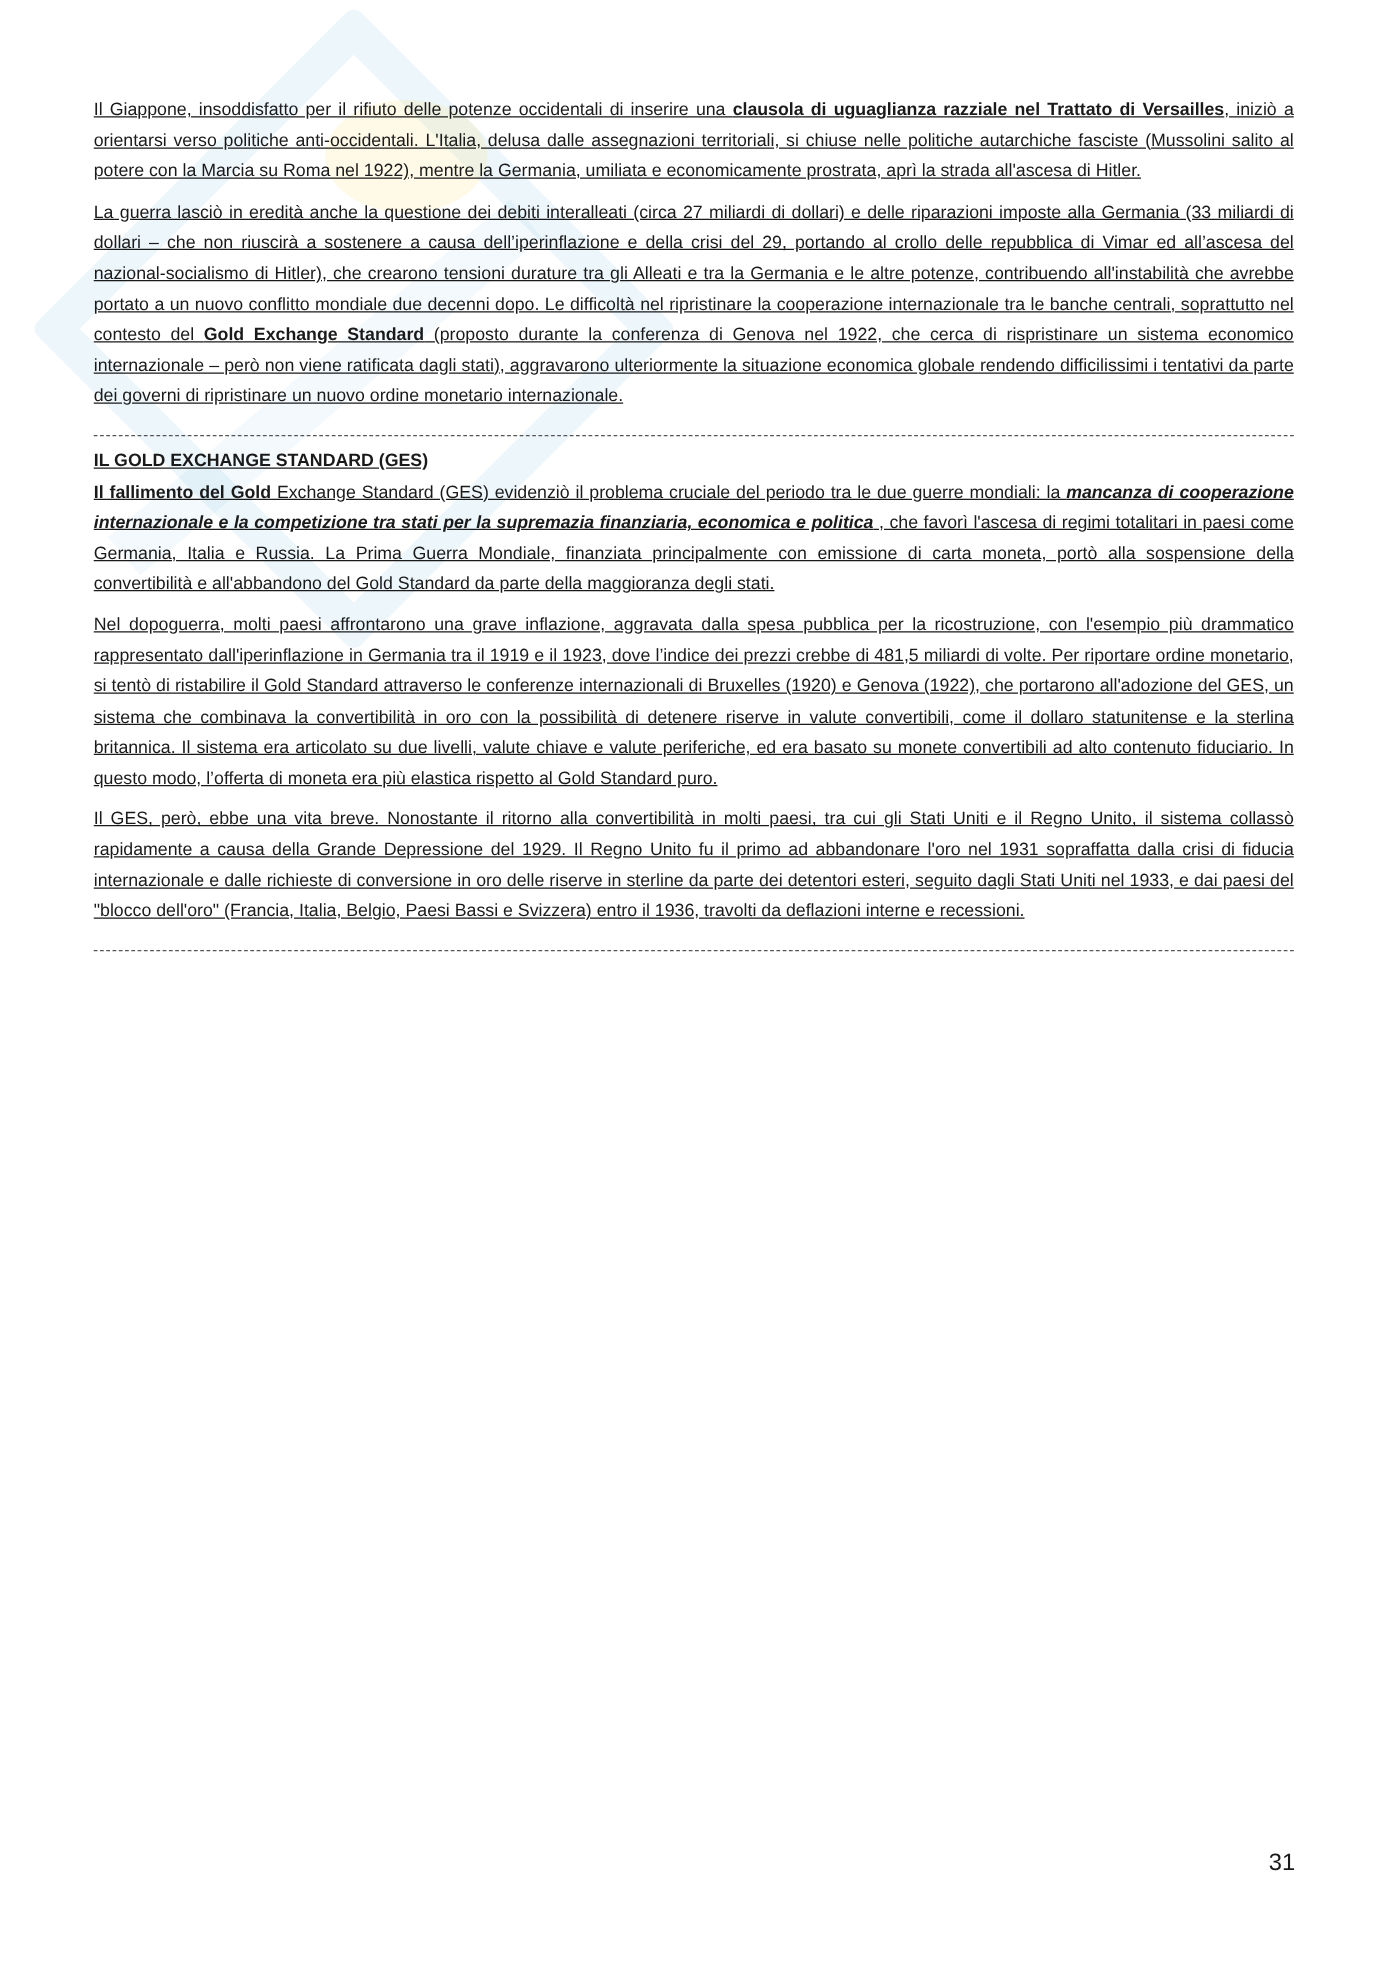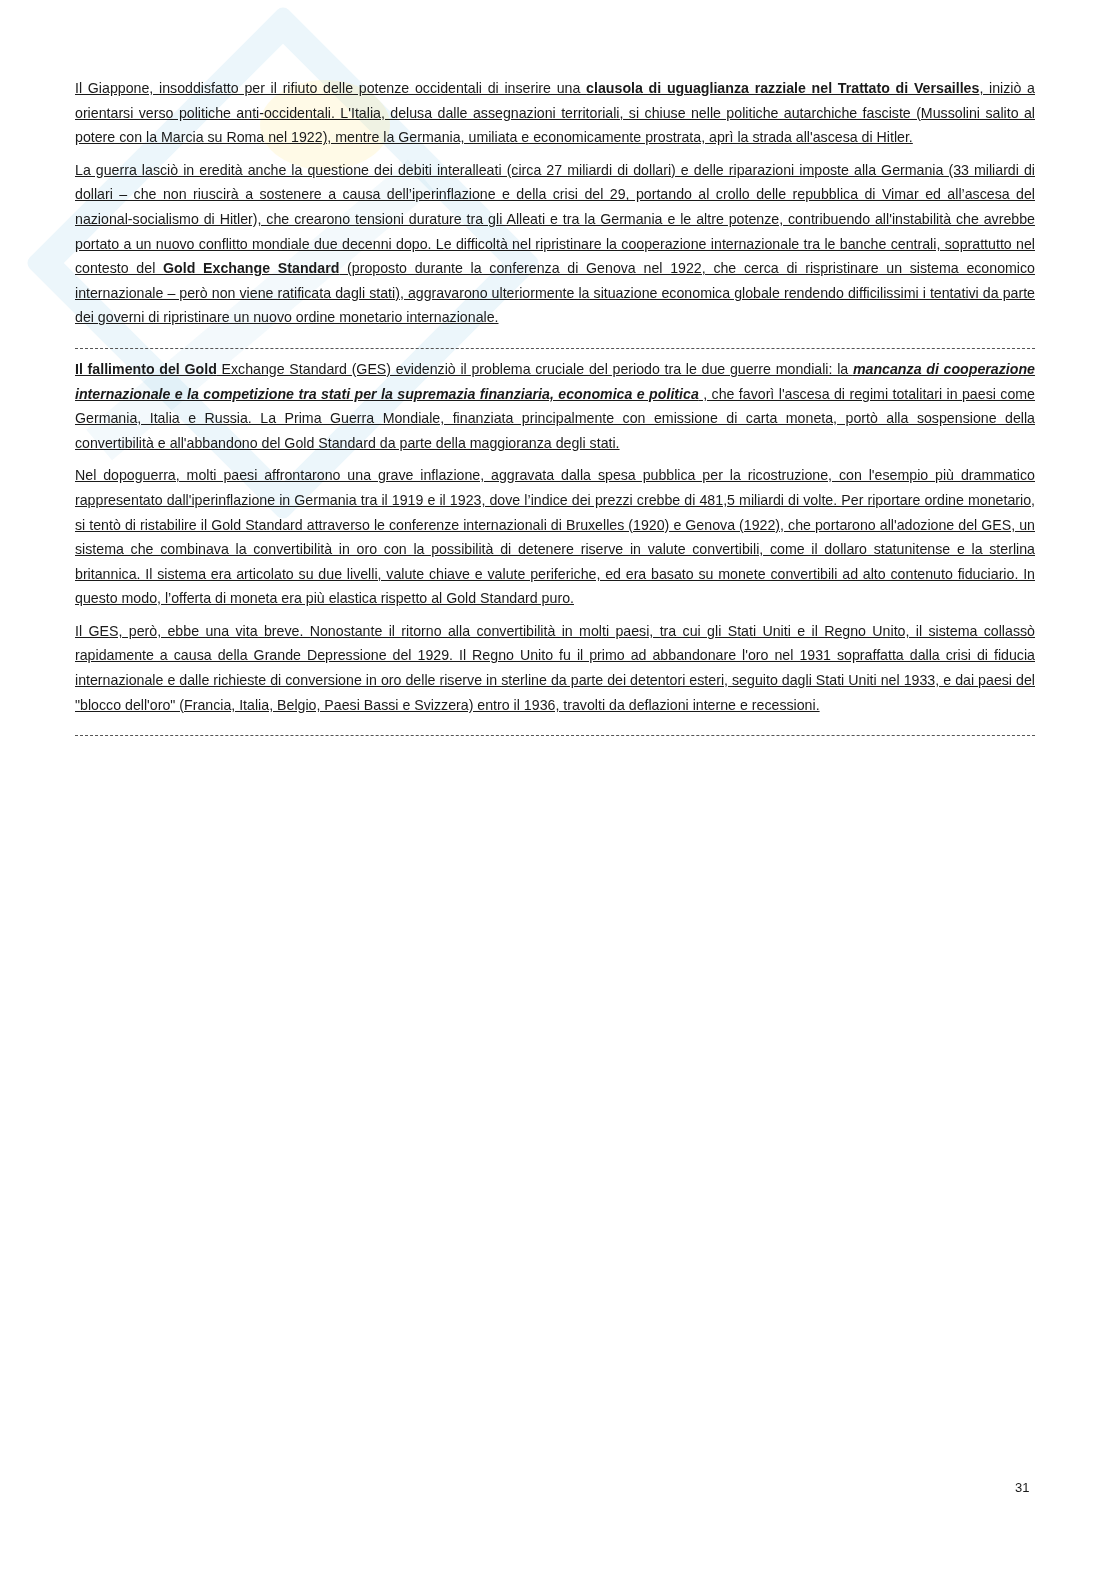--- a/index.html
+++ b/index.html
@@ -9,37 +9,38 @@
   .watermark .diamond { position: absolute; left: 80px; top: 40px; width: 310px; height: 310px;
          transform: rotate(45deg); border: 28px solid rgba(135, 200, 230, 0.16); border-radius: 8px; }
   .watermark .sun { position: absolute; left: 240px; top: 40px; width: 130px; height: 90px;
          border-radius: 50%; background: rgba(255, 225, 120, 0.18); }
   .watermark .band { position: absolute; left: 30px; top: 250px; width: 420px; height: 40px;
          transform: rotate(-40deg); background: rgba(135, 200, 230, 0.10); }
   .page { position: absolute; left: 75px; top: 76px; width: 960px; font-size: 14.2px; line-height: 24.6px; text-decoration: underline; }
   p { margin: 0 0 8px 0; text-align: justify; }
   .sep { height: 10px; border-bottom: 1px dashed #555; margin: 0 0 8px 0; }
   h2 { font-size: 14.2px; font-weight: bold; margin: 0; line-height: 24.6px; }
-  .page-number { position: absolute; left: 1015px; top: 1480px; font-size: 13px; }
+  .page-number { position: absolute; left: 1015px; top: 1480px; font-size: 19px; }
 </style>
 </head>
 <body>
 
 <div class="watermark">
   <div class="diamond"></div>
   <div class="sun"></div>
   <div class="band"></div>
 </div>
 
 <div class="page">
   <div id="sec1">
       <p><span>Il Giappone, insoddisfatto per il rifiuto delle potenze occidentali di inserire una </span><span style="font-weight: bold;">clausola di uguaglianza razziale nel Trattato di Versailles</span><span>, iniziò a orientarsi verso politiche anti-occidentali. L'Italia, delusa dalle assegnazioni territoriali, si chiuse nelle politiche autarchiche fasciste (Mussolini salito al potere con la Marcia su Roma nel 1922), mentre la Germania, umiliata e economicamente prostrata, aprì la strada all'ascesa di Hitler.</span></p>
       <p><span>La guerra lasciò in eredità anche la questione dei debiti interalleati (circa 27 miliardi di dollari) e delle riparazioni imposte alla Germania (33 miliardi di dollari – che non riuscirà a sostenere a causa dell’iperinflazione e della crisi del 29, portando al crollo delle repubblica di Vimar ed all’ascesa del nazional-socialismo di Hitler), che crearono tensioni durature tra gli Alleati e tra la Germania e le altre potenze, contribuendo all'instabilità che avrebbe portato a un nuovo conflitto mondiale due decenni dopo. Le difficoltà nel ripristinare la cooperazione internazionale tra le banche centrali, soprattutto nel contesto del </span><span style="font-weight: bold;">Gold Exchange Standard</span><span> (proposto durante la conferenza di Genova nel 1922, che cerca di rispristinare un sistema economico internazionale – però non viene ratificata dagli stati), aggravarono ulteriormente la situazione economica globale rendendo difficilissimi i tentativi da parte dei governi di ripristinare un nuovo ordine monetario internazionale.</span></p>
     </div>
   <div class="sep"></div>
+  <h2>IL GOLD EXCHANGE STANDARD (GES)</h2>
   <div id="sec2">
       <p><span style="font-weight: bold;">Il fallimento del Gold</span><span> Exchange Standard (GES) evidenziò il problema cruciale del periodo tra le due guerre mondiali: la </span><span style="font-weight: bold; font-style: italic;">mancanza di cooperazione internazionale e la competizione tra stati per la supremazia finanziaria, economica e politica</span><span> , che favorì l'ascesa di regimi totalitari in paesi come Germania, Italia e Russia. La Prima Guerra Mondiale, finanziata principalmente con emissione di carta moneta, portò alla sospensione della convertibilità e all'abbandono del Gold Standard da parte della maggioranza degli stati.</span></p>
       <p><span>Nel dopoguerra, molti paesi affrontarono una grave inflazione, aggravata dalla spesa pubblica per la ricostruzione, con l'esempio più drammatico rappresentato dall'iperinflazione in Germania tra il 1919 e il 1923, dove l’indice dei prezzi crebbe di 481,5 miliardi di volte. Per riportare ordine monetario, si tentò di ristabilire il Gold Standard attraverso le conferenze internazionali di Bruxelles (1920) e Genova (1922), che portarono all'adozione del GES, un sistema che combinava la convertibilità in oro con la possibilità di detenere riserve in valute convertibili, come il dollaro statunitense e la sterlina britannica. Il sistema era articolato su due livelli, valute chiave e valute periferiche, ed era basato su monete convertibili ad alto contenuto fiduciario. In questo modo, l’offerta di moneta era più elastica rispetto al Gold Standard puro.</span></p>
       <p><span>Il GES, però, ebbe una vita breve. Nonostante il ritorno alla convertibilità in molti paesi, tra cui gli Stati Uniti e il Regno Unito, il sistema collassò rapidamente a causa della Grande Depressione del 1929. Il Regno Unito fu il primo ad abbandonare l'oro nel 1931 sopraffatta dalla crisi di fiducia internazionale e dalle richieste di conversione in oro delle riserve in sterline da parte dei detentori esteri, seguito dagli Stati Uniti nel 1933, e dai paesi del "blocco dell'oro" (Francia, Italia, Belgio, Paesi Bassi e Svizzera) entro il 1936, travolti da deflazioni interne e recessioni.</span></p>
     </div>
   <div class="sep"></div>
 </div>
 
 <div class="page-number">31</div>
 

